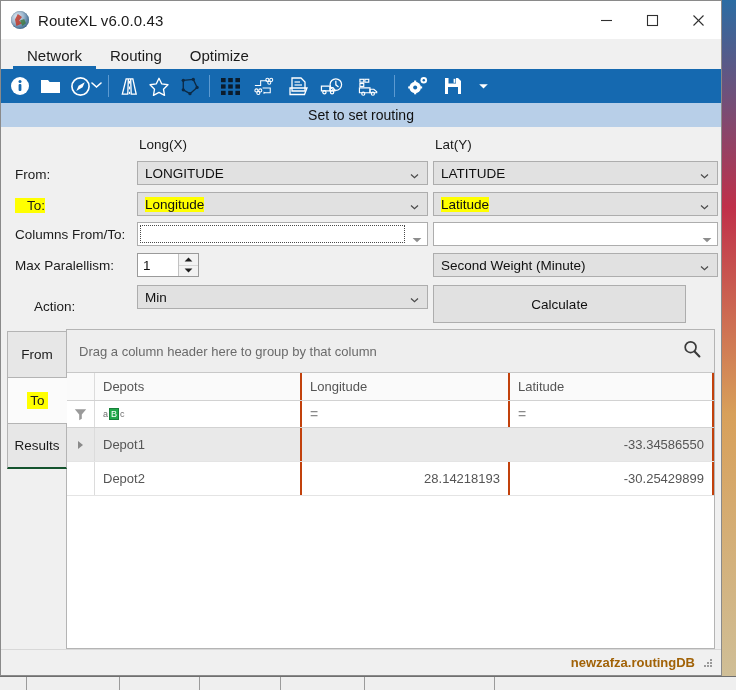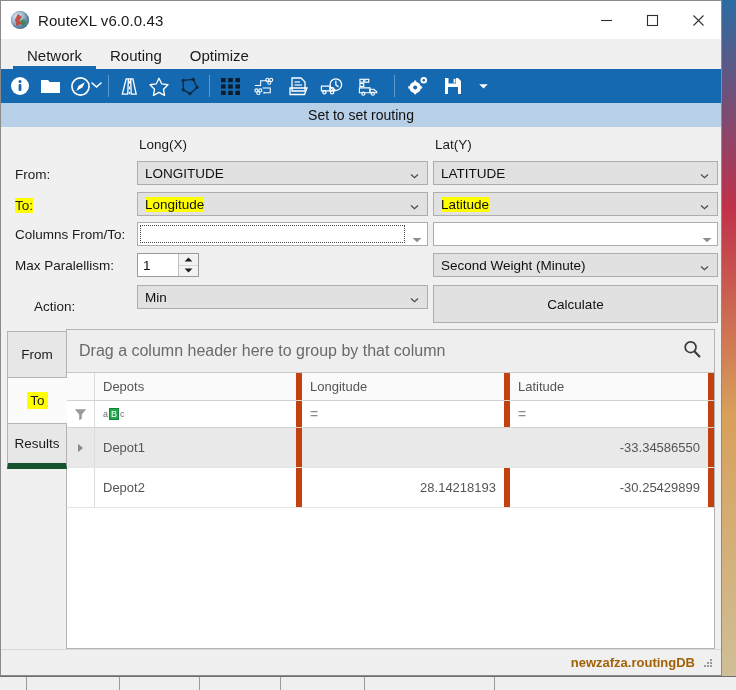--- a/index.html
+++ b/index.html
@@ -164,67 +164,67 @@
   .vtabs {
     width: 60px; flex:0 0 auto; padding-top:2px;
   }
   .vtab {
     height: 46px; background:#e7e7e7; border:1px solid #b4b4b4;
     border-bottom:none;
     display:flex; align-items:center; justify-content:center;
     font-size:13.5px; color:#1b1b1b;
     position:relative;
   }
-  .vtab:last-child { border-bottom:6px solid #14532d; }
+  .vtab:last-child { border-bottom:2px solid #14532d; }
   .vtab.active {
     background:#fbfbfb; border-right:none; z-index:2;
   }
   .vtab .vt-label { position:relative; padding:1px 3px; }
 
   .gridbox {
     flex:1 1 auto; background:#ffffff;
     border:1px solid #b4b4b4; margin-left:-1px;
     display:flex; flex-direction:column; min-width:0;
   }
   .groupbar {
     height: 43px; background:#eeeeee; border-bottom:1px solid #c8c8c8;
     display:flex; align-items:center; position:relative; flex:0 0 auto;
   }
   .groupbar .gtext {
-    font-size:16px; color:#6a6a6a; padding-left:12px;
+    font-size:13px; color:#6a6a6a; padding-left:12px;
   }
   .groupbar .searchico {
     position:absolute; right:12px; top:50%; transform:translateY(-50%);
   }
   .ghead {
     height: 28px; display:flex; background:#fafafa;
     border-bottom:1px solid #d2d2d2; flex:0 0 auto;
   }
   .gcell-ind { width:28px; flex:0 0 auto; border-right:1px solid #dcdcdc; }
   .gcol {
-    border-right:6px solid #c2410c; display:flex; align-items:center;
+    border-right:2px solid #c2410c; display:flex; align-items:center;
     font-size:13px; color:#555; padding-left:8px; overflow:hidden;
   }
   .gcol.c-depots { width: 207px; flex:0 0 auto; }
   .gcol.c-long  { width: 208px; flex:0 0 auto; }
   .gcol.c-lat   { flex:1 1 auto; }
   .gfilter {
     height: 27px; display:flex; background:#ffffff;
     border-bottom:1px solid #d2d2d2; flex:0 0 auto;
   }
   .gfilter .gcell-ind { display:flex; align-items:center; justify-content:center; }
   .gfilter .gcol { color:#7a7a7a; }
   .abc { display:flex; align-items:center; gap:1px; font-size:9px; color:#6f6f6f; }
   .abc .b {
     background:#21a84b; color:#fff; padding:0 1px;
     border:1px solid #17803a;
   }
   .eq { font-size:14px; color:#8a8a8a; line-height:1; letter-spacing:-1px; }
   .grow {
-    height: 40px; display:flex; flex:0 0 auto;
+    height: 34px; display:flex; flex:0 0 auto;
     border-bottom:1px solid #e4e4e4;
     font-size:13.5px; color:#1b1b1b;
   }
   .grow.alt .gcol, .grow.alt .gcell-ind { background:#e9e9e9; }
   .grow .gcell-ind { display:flex; align-items:center; justify-content:center; }
   .grow .gcol { padding-left:8px; }
   .grow .gcol.num { justify-content:flex-end; padding-right:8px; }
   .tri {
     width:0; height:0; border-left:5px solid #8a8a8a;
     border-top:4px solid transparent; border-bottom:4px solid transparent;
@@ -465,21 +465,21 @@
     </div>
     <div class="combo" style="left:432px; top:34px; width:285px;">
       <span class="cval">LATITUDE</span>
       <span class="chev">
         <svg width="9" height="9" viewBox="0 0 9 9">
             <path d="M1 3l3.5 3.3L8 3" fill="none" stroke="#4a4a4a" stroke-width="1.2"></path>
           </svg>
       </span>
     </div>
 
-    <div class="lbl hl" style="left:14px; top:71px;">To:</div>
+    <div class="lbl hl" style="left:14px; top:71px;padding-left:12px;">To:</div>
     <div class="combo" style="left:136px; top:65px; width:291px;">
       <span class="cval hl">Longitude</span>
       <span class="chev">
         <svg width="9" height="9" viewBox="0 0 9 9">
             <path d="M1 3l3.5 3.3L8 3" fill="none" stroke="#4a4a4a" stroke-width="1.2"></path>
           </svg>
       </span>
     </div>
     <div class="combo" style="left:432px; top:65px; width:285px;">
       <span class="cval hl">Latitude</span>
@@ -536,21 +536,21 @@
 
     <div class="lbl" style="left:14px; top:172px;margin-left:19px;">Action:</div>
     <div class="combo" style="left:136px; top:158px; width:291px;">
       <span class="cval">Min</span>
       <span class="chev">
         <svg width="9" height="9" viewBox="0 0 9 9">
             <path d="M1 3l3.5 3.3L8 3" fill="none" stroke="#4a4a4a" stroke-width="1.2"></path>
           </svg>
       </span>
     </div>
-    <div class="btn" style="left:432px; top:158px; width:285px; height:38px;">
+    <div class="btn" style="left:432px; top:158px; width:253px; height:38px;">
       <span>Calculate</span>
     </div>
   </div>
 
   <div class="gridwrap">
 
     <div class="vtabs">
       <div class="vtab">
         <span class="vt-label">From</span>
       </div>

